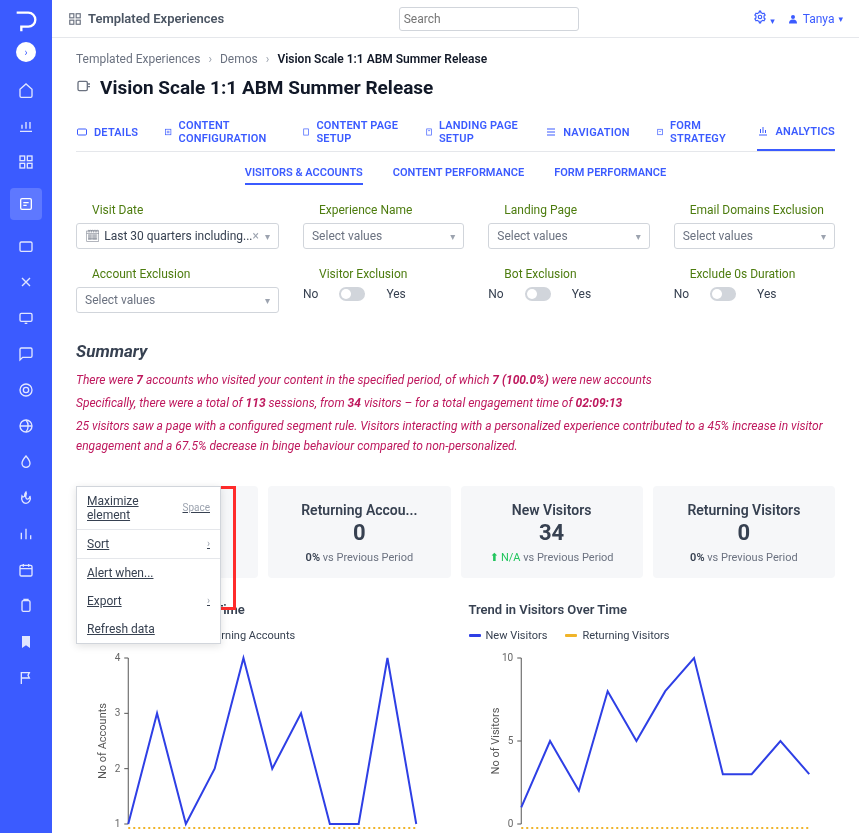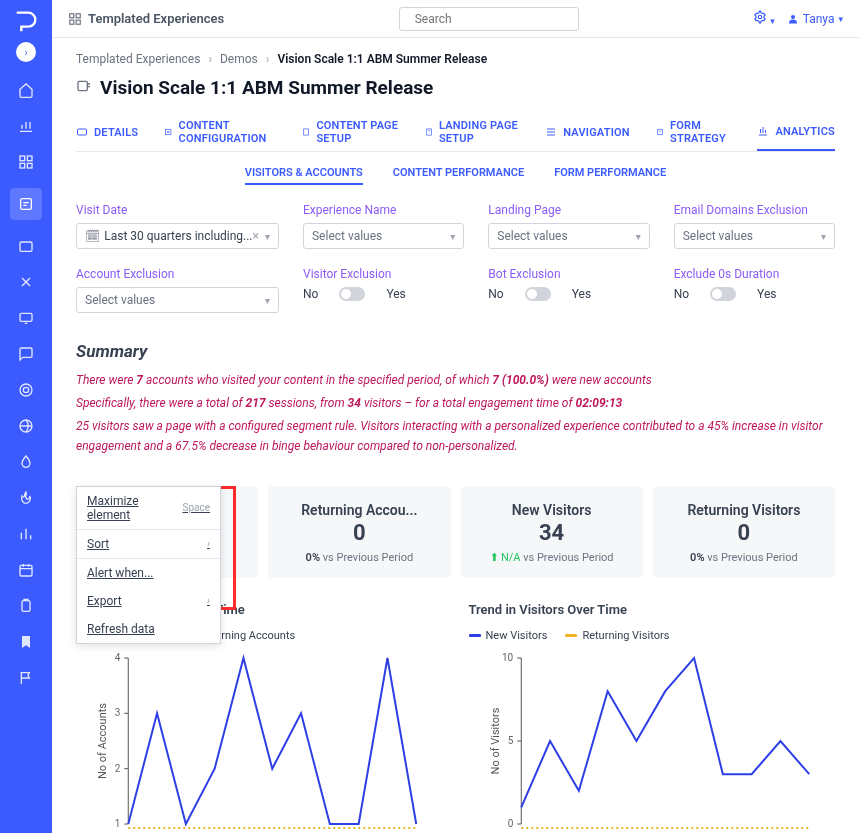--- a/index.html
+++ b/index.html
@@ -7,40 +7,40 @@
 .sidebar { position:absolute; left:0; top:0; width:52px; height:833px; background:#3b5bff; display:flex; flex-direction:column; align-items:center; padding-top:8px; }
 .sidebar-logo { width:28px; height:28px; margin-bottom:6px; color:#fff; }
 .sidebar-toggle { width:20px; height:20px; background:#fff; border-radius:50%; display:flex; align-items:center; justify-content:center; color:#3b5bff; font-size:10px; margin-bottom:18px; cursor:pointer; }
 .sidebar-icons { display:flex; flex-direction:column; gap:16px; align-items:center; }
 .sidebar-icon { width:20px; height:20px; color:#fff; opacity:0.85; cursor:pointer; display:flex; align-items:center; justify-content:center; }
 .sidebar-icon.active { background:rgba(255,255,255,0.18); border-radius:4px; width:32px; height:32px; opacity:1; }
 .main { position:absolute; left:52px; top:0; right:0; bottom:0; display:flex; flex-direction:column; }
 .topbar { height:38px; border-bottom:1px solid #e5e7eb; display:flex; align-items:center; padding:0 16px; gap:12px; }
 .topbar-title { display:flex; align-items:center; gap:6px; font-size:13px; font-weight:600; color:#4b5563; }
 .topbar-search { margin-left:auto; margin-right:auto; }
-.topbar-search input { width:180px; height:24px; border:1px solid #d1d5db; border-radius:3px; padding:0 15px; font-size:12px; }
+.topbar-search input { width:180px; height:24px; border:1px solid #d1d5db; border-radius:3px; padding:0 4px; font-size:12px; }
 .topbar-right { display:flex; align-items:center; gap:12px; color:#3b5bff; font-size:12px; }
 .topbar-user { display:flex; align-items:center; gap:4px; cursor:pointer; }
 .content { flex:1; overflow-y:scroll; padding:14px 24px 0 24px; }
 .content::-webkit-scrollbar { width:10px; }
 .content::-webkit-scrollbar-thumb { background:#c4c8d0; border-radius:5px; }
 .breadcrumb { font-size:12px; color:#6b7280; display:flex; align-items:center; gap:8px; margin-bottom:10px; }
 .breadcrumb span:last-child { color:#111827; font-weight:600; }
 .breadcrumb-sep { color:#9ca3af; }
 .page-title { font-size:19px; font-weight:700; display:flex; align-items:center; gap:8px; color:#111827; margin-bottom:14px; }
 .page-title-icon { color:#6b7280; }
 .tabs { display:flex; gap:26px; border-bottom:1px solid #e5e7eb; margin-bottom:10px; }
 .tab { display:flex; align-items:center; gap:6px; font-size:11px; font-weight:600; color:#3b5bff; padding:6px 0; cursor:pointer; letter-spacing:.2px;justify-content:space-between; }
 .tab.active { border-bottom:2px solid #3b5bff; }
 .subtabs { display:flex; justify-content:center; gap:30px; margin-bottom:18px;text-align:center; }
 .subtab { font-size:11px; font-weight:600; color:#3b5bff; padding:4px 0; cursor:pointer; }
 .subtab.active { border-bottom:2px solid #3b5bff; }
 .filters { display:grid; grid-template-columns:repeat(4,1fr); gap:18px 24px; margin-bottom:28px; }
 .filter-group { display:flex; flex-direction:column; gap:6px; }
-.filter-label { font-size:12px; color:#8b5cf6; }
+.filter-label { font-size:12px; color:#4d7c0f;margin-left:16px; }
 .filter-select { height:26px; border:1px solid #d1d5db; border-radius:3px; display:flex; align-items:center; justify-content:space-between; padding:0 8px; font-size:12px; color:#6b7280; cursor:pointer; background:#fff; }
 .filter-select .close { margin-left:auto; margin-right:6px; color:#9ca3af; }
 .filter-select .chev { color:#9ca3af; font-size:10px; }
 .filter-select .cal { color:#6b7280; margin-right:4px; }
 .filter-toggle { display:flex; align-items:center; gap:21px; font-size:12px; color:#374151; }
 .toggle-track { width:26px; height:14px; background:#d1d5db; border-radius:7px; position:relative; cursor:pointer; }
 .toggle-thumb { width:10px; height:10px; background:#fff; border-radius:50%; position:absolute; top:2px; left:2px; }
 .summary-title { font-size:17px; font-weight:700; color:#374151; font-style:italic; margin-bottom:10px; }
 .summary-text { font-size:12px; font-style:italic; color:#be185d; line-height:1.6; margin-bottom:4px; }
 .summary-text b { font-weight:700; }
@@ -351,21 +351,21 @@
               <div class="toggle-thumb"></div>
             </div>
             <span>Yes</span>
           </div>
       </div>
     </div>
 
     <div>
       <div class="summary-title">Summary</div>
       <p class="summary-text"><span>There were </span><b>7</b><span> accounts who visited your content in the specified period, of which </span><b>7 (100.0%)</b><span> were new accounts</span></p>
-      <p class="summary-text"><span>Specifically, there were a total of </span><b>217</b><span> sessions, from </span><b>34</b><span>  visitors – for a total engagement time of </span><b>02:09:13</b></p>
+      <p class="summary-text"><span>Specifically, there were a total of </span><b>113</b><span> sessions, from </span><b>34</b><span>  visitors – for a total engagement time of </span><b>02:09:13</b></p>
       <p class="summary-text">25 visitors saw a page with a configured segment rule. Visitors interacting with a personalized experience contributed to a 45% increase in visitor engagement and a 67.5% decrease in binge behaviour compared to non-personalized.</p>
     </div>
 
     <div class="kpis">
       <div class="highlight-box"></div>
       <div class="context-menu">
         <div class="context-menu-item sep-after">
             <span>Maximize element</span>
             <span class="hint">Space</span>
           </div>

